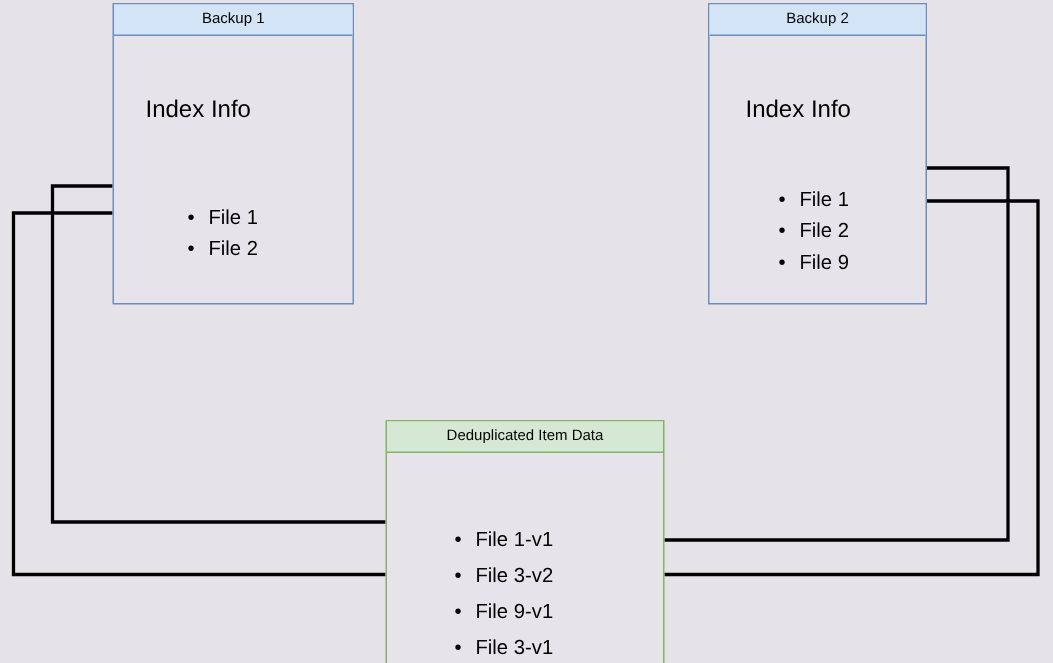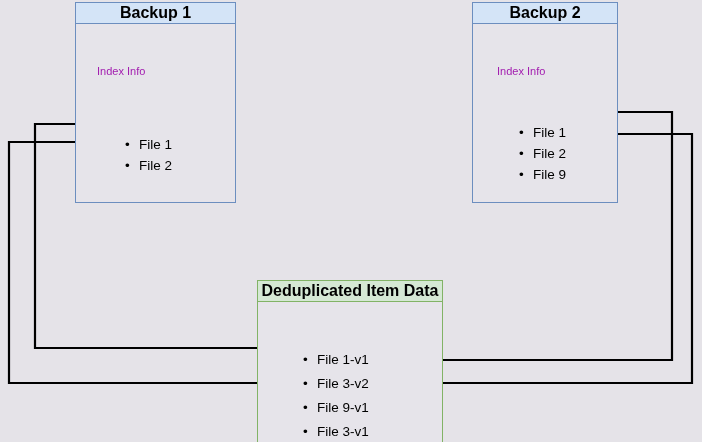--- a/index.html
+++ b/index.html
@@ -30,38 +30,38 @@
     background: #e6e4ea;
   }
   .node.green {
     border-color: #82b366;
   }
   .node-header {
     box-sizing: border-box;
     height: 21px;
     line-height: 20px;
     text-align: center;
-    font-size: 16px;
-    font-weight: bold;
+    font-size: 10px;
+    font-weight: normal;
     color: #000000;
     background: #d4e4f7;
     border-bottom: 1.5px solid #6c8ebf;
   }
   .node.green .node-header {
     background: #d5e8d4;
     border-bottom-color: #82b366;
   }
   .node-body {
     position: relative;
     height: calc(100% - 21px);
   }
   .index-label {
     position: absolute;
-    font-size: 11px;
-    color: #a21caf;
+    font-size: 16px;
+    color: #000000;
     white-space: nowrap;
   }
   .file-list {
     position: absolute;
     margin: 0;
     padding: 0;
     list-style: none;
   }
   .file-list li {
     position: relative;

